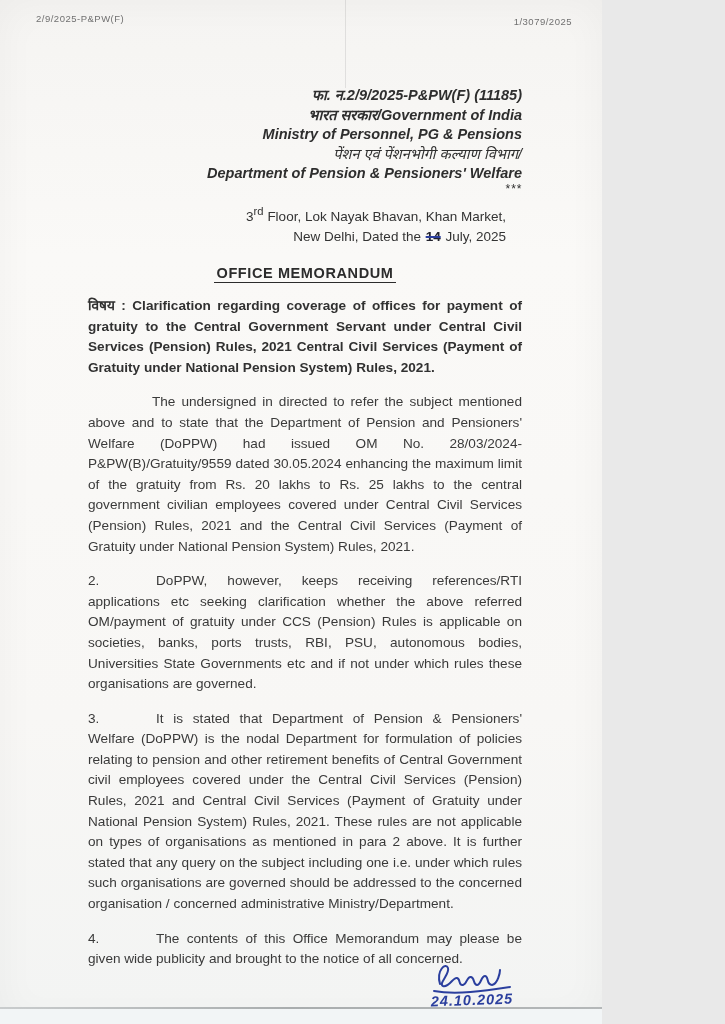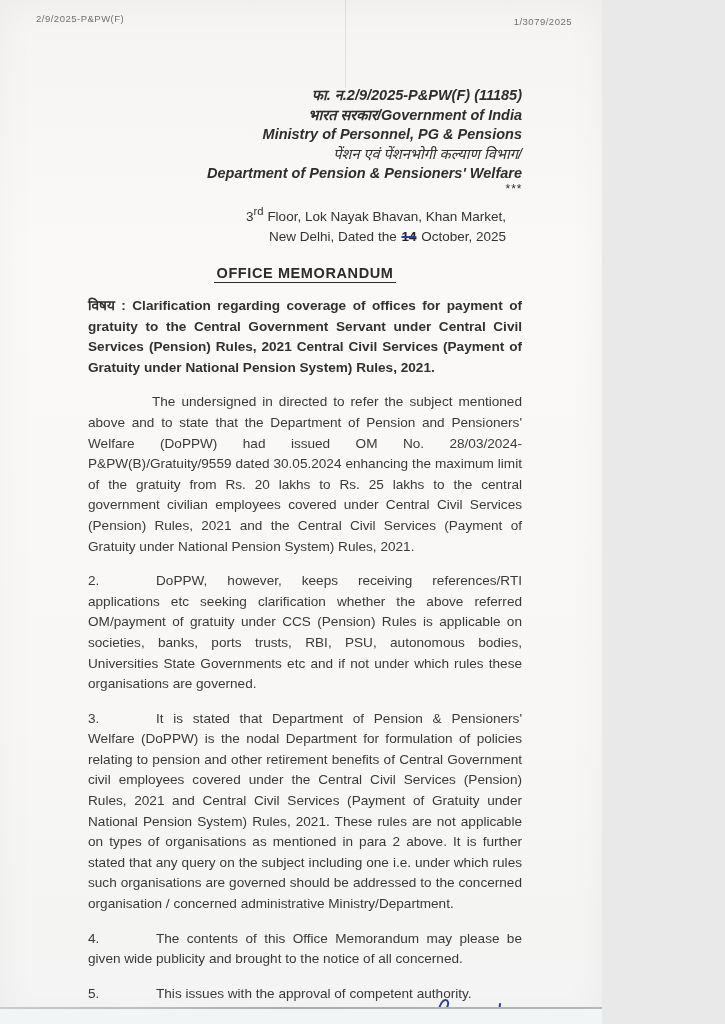--- a/index.html
+++ b/index.html
@@ -72,38 +72,37 @@
       <div class="b">फा. न.2/9/2025-P&amp;PW(F) (11185)</div>
       <div class="b">भारत सरकार/Government of India</div>
       <div class="b">Ministry of Personnel, PG &amp; Pensions</div>
       <div>पेंशन एवं पेंशनभोगी कल्याण विभाग/</div>
       <div class="b">Department of Pension &amp; Pensioners' Welfare</div>
       <div class="stars">***</div>
     </div>
 
     <div class="addr">
       <div><span>3</span><sup>rd</sup><span> Floor, Lok Nayak Bhavan, Khan  Market,</span></div>
-      <div><span>New Delhi, Dated the </span><span class="struck">14</span><span> October, 2025</span></div>
+      <div><span>New Delhi, Dated the </span><span class="struck">14</span><span> July, 2025</span></div>
     </div>
 
     <div class="om-title">
       <span>OFFICE MEMORANDUM</span>
     </div>
 
     <p class="para subject"><span>विषय :</span><span> Clarification regarding coverage of offices for payment of gratuity to the Central Government Servant under Central Civil Services (Pension) Rules, 2021 Central Civil Services (Payment of Gratuity under National Pension System) Rules, 2021.</span></p>
 
     <p class="para indent1">The undersigned in directed to refer the subject mentioned above and to state that the Department of Pension and Pensioners' Welfare (DoPPW) had issued OM No. 28/03/2024-P&amp;PW(B)/Gratuity/9559 dated 30.05.2024 enhancing the maximum limit of the gratuity from Rs. 20 lakhs to Rs. 25 lakhs to the central government civilian employees covered under Central Civil Services (Pension) Rules, 2021 and the Central Civil Services (Payment of Gratuity under National Pension System) Rules, 2021.</p>
 
     <p class="para"><span class="pnum">2.</span><span>DoPPW, however, keeps receiving references/RTI applications etc seeking clarification whether the above referred OM/payment of gratuity under CCS (Pension) Rules is applicable on societies, banks, ports trusts, RBI, PSU, autonomous bodies, Universities State Governments etc and if not under which rules these organisations are governed.</span></p>
 
     <p class="para"><span class="pnum">3.</span><span>It is stated that Department of Pension &amp; Pensioners' Welfare (DoPPW) is the nodal Department for formulation of policies relating to pension and other retirement benefits of Central Government civil employees covered under the Central Civil Services (Pension) Rules, 2021 and Central Civil Services (Payment of Gratuity under National Pension System) Rules, 2021. These rules are not applicable on types of organisations as mentioned in para 2 above. It is further stated that any query on the subject including one i.e. under which rules such organisations are governed should be addressed to the concerned organisation / concerned administrative Ministry/Department.</span></p>
 
     <p class="para"><span class="pnum">4.</span><span>The contents of this Office Memorandum may please be given wide publicity and brought to the notice of all concerned.</span></p>
 
-    <p class="para"><span class="pnum">5.</span><span>This issues with the approval of competent authority.</span></p>
 
     <div class="sig-area">
       <div class="sig-hand">
         <svg class="sig-svg" width="92" height="36" viewBox="0 0 92 36">
           <g fill="none" stroke="#2b3f9e" stroke-width="2" stroke-linecap="round">
             <path d="M14 26 C10 12, 20 4, 22 10 C24 16, 12 26, 17 28 C23 30, 27 19, 31 20 C35 21, 32 28, 37 27 C41 26, 41 18, 45 19 C49 20, 47 27, 51 27 C55 27, 55 18, 59 18 C63 18, 60 27, 66 27 C72 26, 74 14, 74 12"></path>
             <path d="M8 33 C30 37, 58 33, 84 29"></path>
           </g>
         </svg>
         <span class="sig-date">24.10.2025</span>

